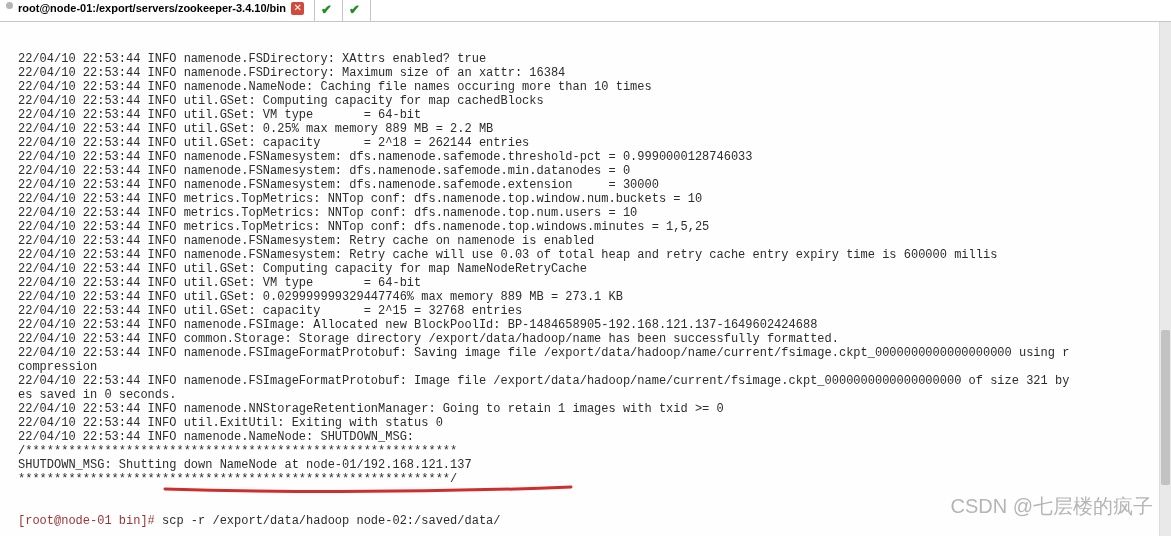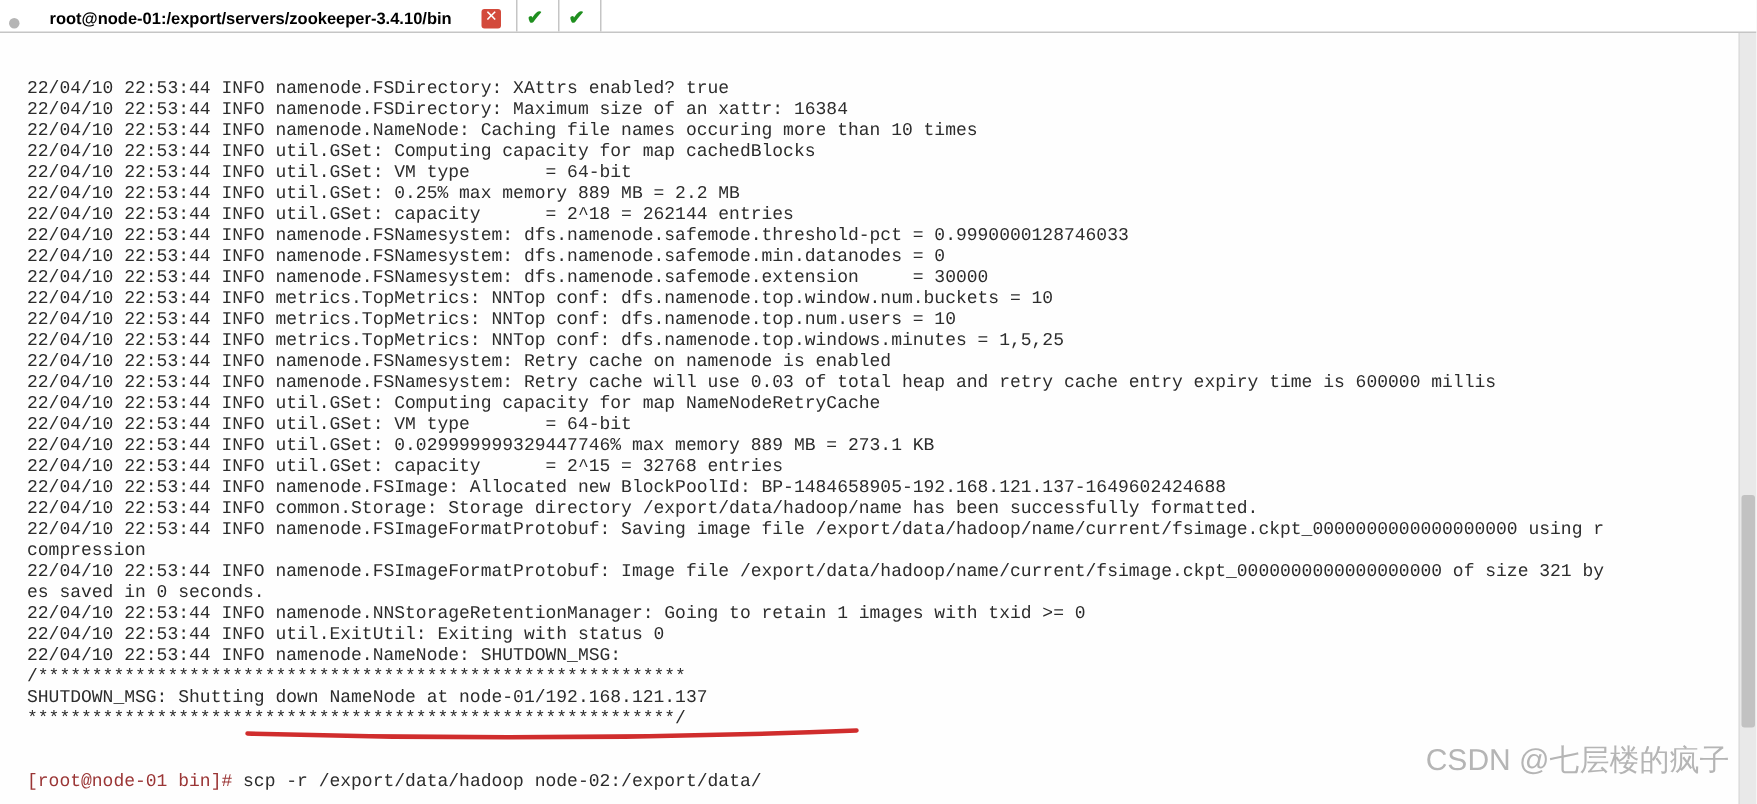--- a/index.html
+++ b/index.html
@@ -14,28 +14,28 @@
   }
   .tab-bar {
     display: flex;
     background: #ffffff;
     border-bottom: 1px solid #c5c5c5;
     height: 22px;
     align-items: center;
   }
   .tab {
     display: flex;
-    align-items: flex-end;
+    align-items: flex-start;
     padding: 2px 10px 2px 6px;
     border-right: 1px solid #c5c5c5;
     font-family: Tahoma, Arial, sans-serif;
     font-size: 11px;
     color: #000;
     height: 100%;
-    gap: 20px;
+    gap: 5px;
     white-space: nowrap;
     cursor: pointer;
   }
   .tab .dot {
     width: 7px; height: 7px; border-radius: 50%;
     display: inline-block;
   }
   .tab .title { font-weight: bold; }
   .tab .close-x {
     background: #d34a3c;
@@ -105,21 +105,21 @@
   <div class="tab">
     <span class="check">✔</span>
   </div>
   <div class="tab">
     <span class="check">✔</span>
   </div>
 </div>
 
 <div class="terminal">
   <div id="log-area"><div class="line">22/04/10 22:53:44 INFO namenode.FSDirectory: XAttrs enabled? true</div><div class="line">22/04/10 22:53:44 INFO namenode.FSDirectory: Maximum size of an xattr: 16384</div><div class="line">22/04/10 22:53:44 INFO namenode.NameNode: Caching file names occuring more than 10 times</div><div class="line">22/04/10 22:53:44 INFO util.GSet: Computing capacity for map cachedBlocks</div><div class="line">22/04/10 22:53:44 INFO util.GSet: VM type       = 64-bit</div><div class="line">22/04/10 22:53:44 INFO util.GSet: 0.25% max memory 889 MB = 2.2 MB</div><div class="line">22/04/10 22:53:44 INFO util.GSet: capacity      = 2^18 = 262144 entries</div><div class="line">22/04/10 22:53:44 INFO namenode.FSNamesystem: dfs.namenode.safemode.threshold-pct = 0.9990000128746033</div><div class="line">22/04/10 22:53:44 INFO namenode.FSNamesystem: dfs.namenode.safemode.min.datanodes = 0</div><div class="line">22/04/10 22:53:44 INFO namenode.FSNamesystem: dfs.namenode.safemode.extension     = 30000</div><div class="line">22/04/10 22:53:44 INFO metrics.TopMetrics: NNTop conf: dfs.namenode.top.window.num.buckets = 10</div><div class="line">22/04/10 22:53:44 INFO metrics.TopMetrics: NNTop conf: dfs.namenode.top.num.users = 10</div><div class="line">22/04/10 22:53:44 INFO metrics.TopMetrics: NNTop conf: dfs.namenode.top.windows.minutes = 1,5,25</div><div class="line">22/04/10 22:53:44 INFO namenode.FSNamesystem: Retry cache on namenode is enabled</div><div class="line">22/04/10 22:53:44 INFO namenode.FSNamesystem: Retry cache will use 0.03 of total heap and retry cache entry expiry time is 600000 millis</div><div class="line">22/04/10 22:53:44 INFO util.GSet: Computing capacity for map NameNodeRetryCache</div><div class="line">22/04/10 22:53:44 INFO util.GSet: VM type       = 64-bit</div><div class="line">22/04/10 22:53:44 INFO util.GSet: 0.029999999329447746% max memory 889 MB = 273.1 KB</div><div class="line">22/04/10 22:53:44 INFO util.GSet: capacity      = 2^15 = 32768 entries</div><div class="line">22/04/10 22:53:44 INFO namenode.FSImage: Allocated new BlockPoolId: BP-1484658905-192.168.121.137-1649602424688</div><div class="line">22/04/10 22:53:44 INFO common.Storage: Storage directory /export/data/hadoop/name has been successfully formatted.</div><div class="line">22/04/10 22:53:44 INFO namenode.FSImageFormatProtobuf: Saving image file /export/data/hadoop/name/current/fsimage.ckpt_0000000000000000000 using r</div><div class="line">compression</div><div class="line">22/04/10 22:53:44 INFO namenode.FSImageFormatProtobuf: Image file /export/data/hadoop/name/current/fsimage.ckpt_0000000000000000000 of size 321 by</div><div class="line">es saved in 0 seconds.</div><div class="line">22/04/10 22:53:44 INFO namenode.NNStorageRetentionManager: Going to retain 1 images with txid &gt;= 0</div><div class="line">22/04/10 22:53:44 INFO util.ExitUtil: Exiting with status 0</div><div class="line">22/04/10 22:53:44 INFO namenode.NameNode: SHUTDOWN_MSG:</div><div class="line">/************************************************************</div><div class="line">SHUTDOWN_MSG: Shutting down NameNode at node-01/192.168.121.137</div><div class="line">************************************************************/</div></div>
-  <div class="line"><span class="prompt">[root@node-01 bin]# </span><span>scp -r /export/data/hadoop node-02:/export/data/</span></div>
+  <div class="line"><span class="prompt">[root@node-01 bin]# </span><span>scp -r /export/data/hadoop node-02:/saved/data/</span></div>
   
   
 
   <div class="cmd-underline" style="left:134px; top:448px; width:410px;">
     <svg viewBox="0 0 410 9" preserveAspectRatio="none">
       <path d="M2 4 Q 205 10 408 2" stroke="#d02d2d" stroke-width="3" fill="none" stroke-linecap="round"></path>
     </svg>
   </div>
 </div>
 

